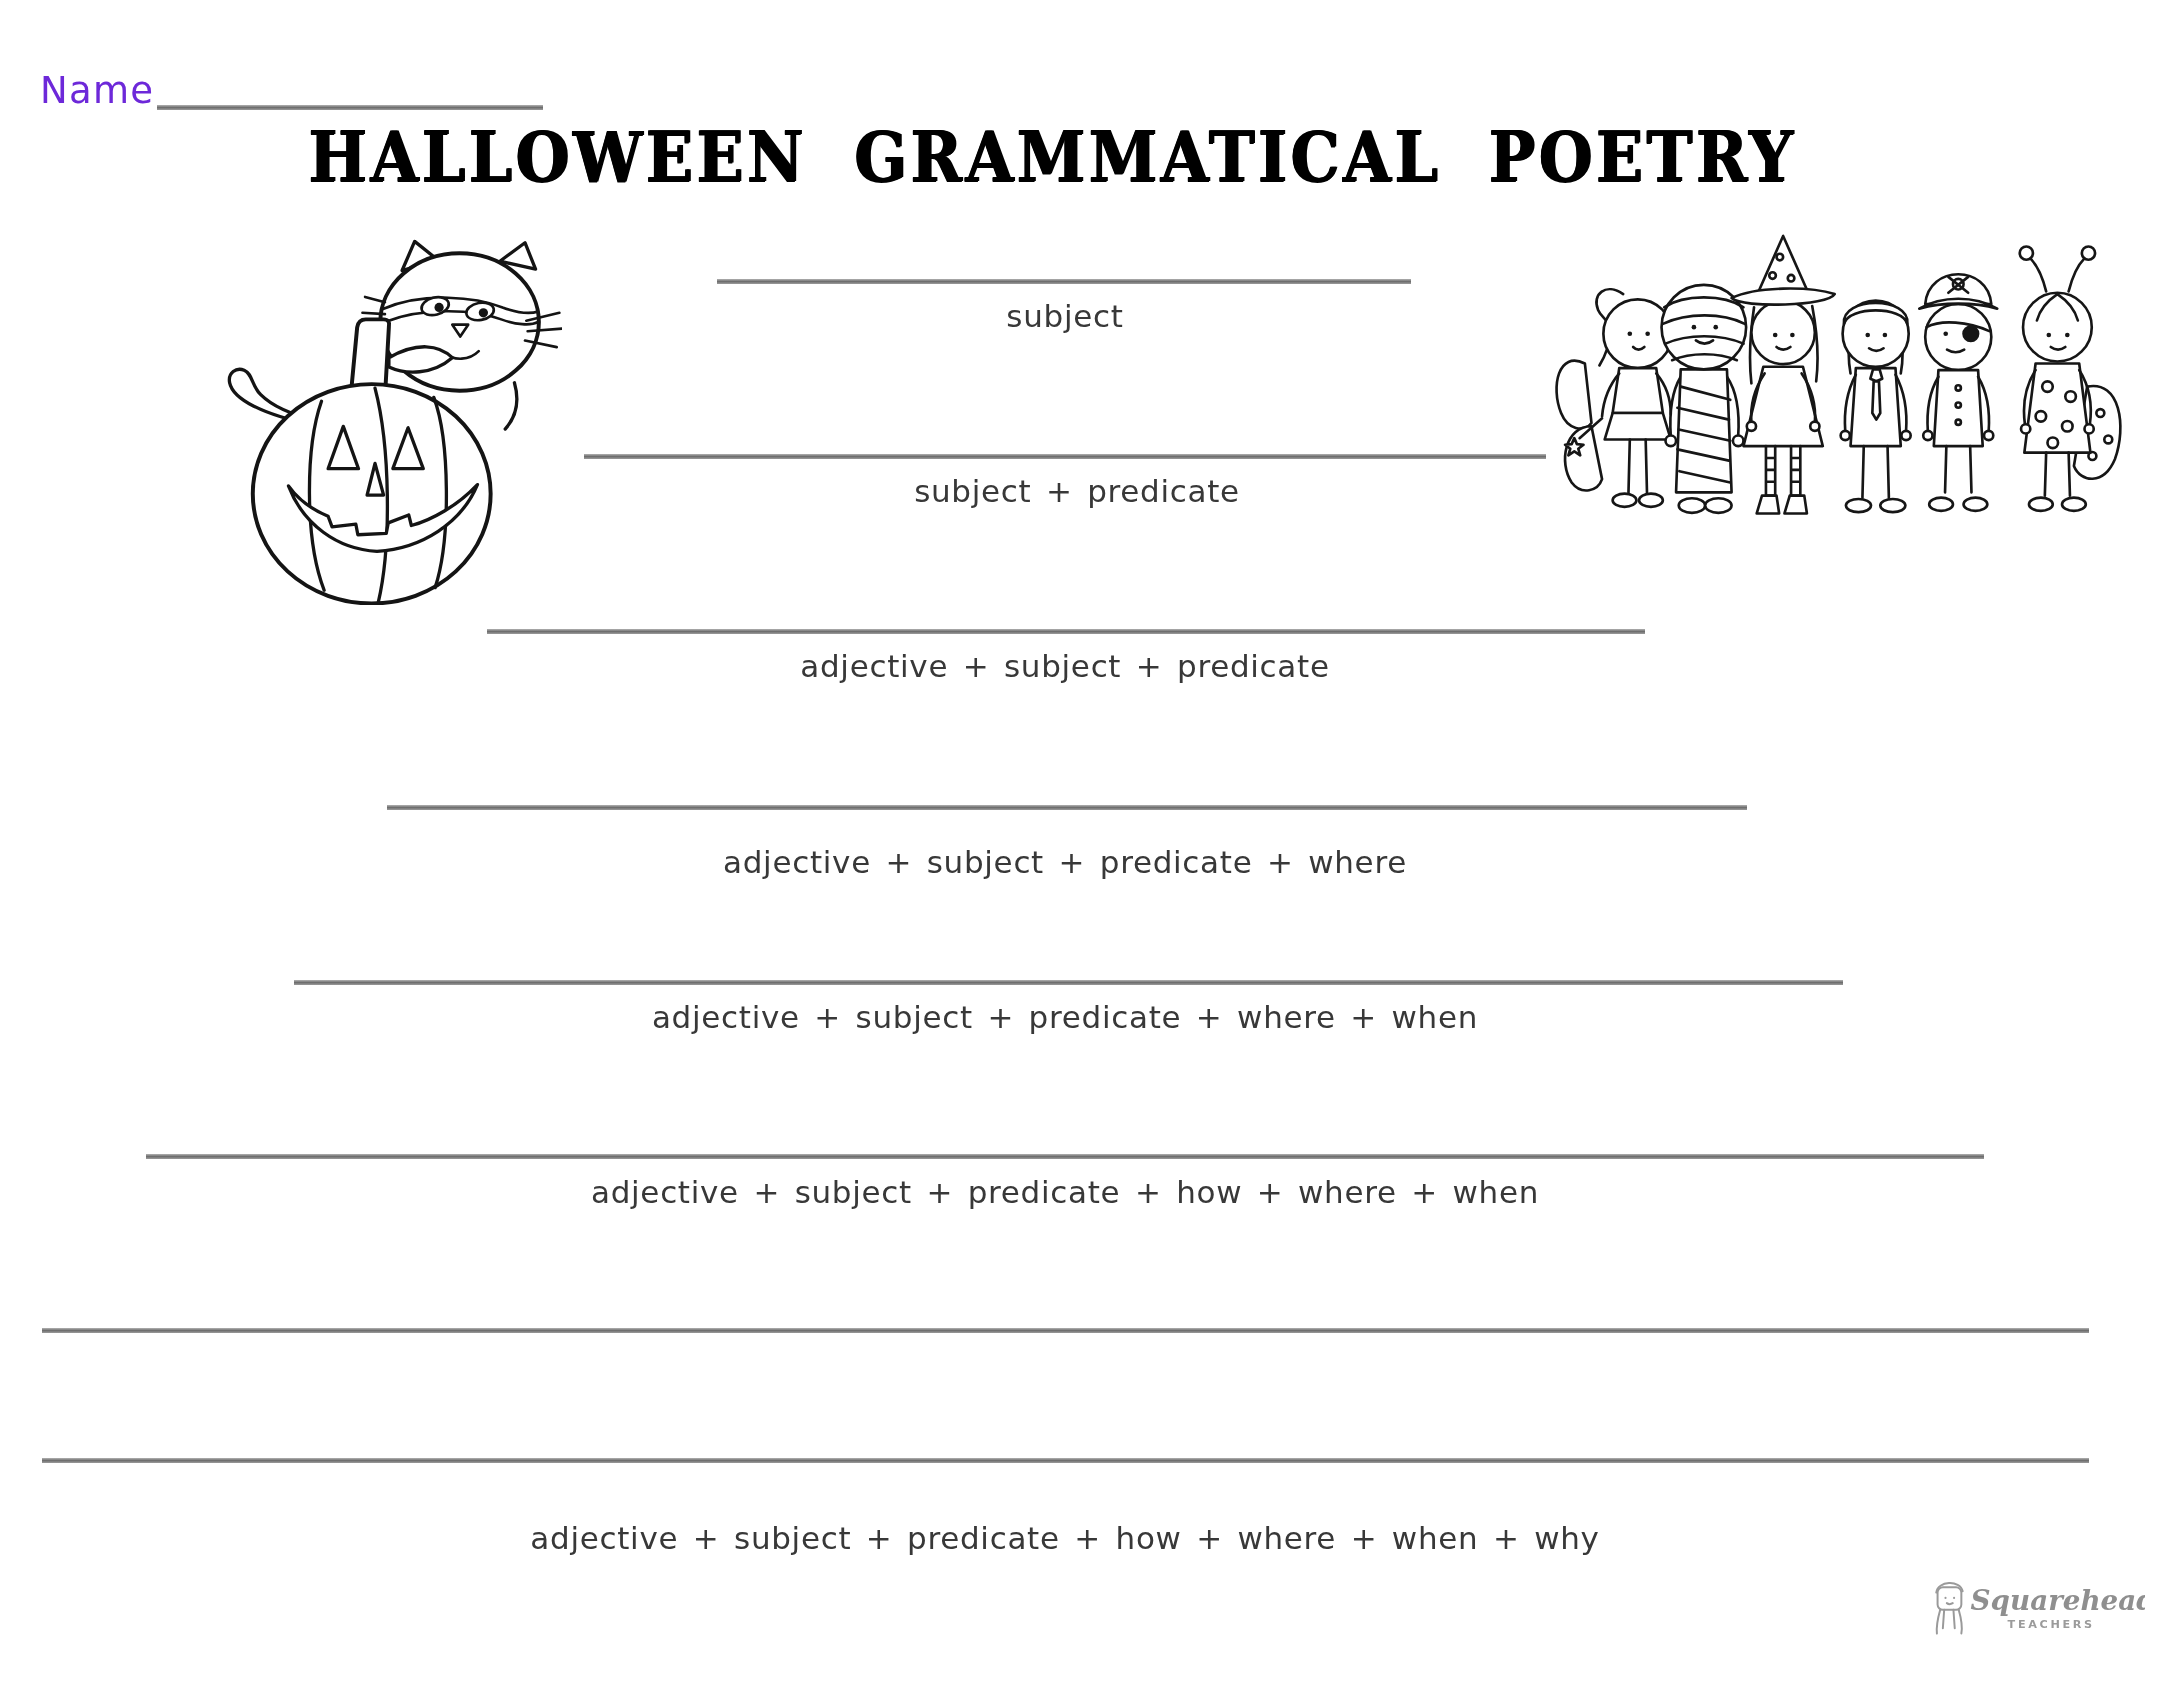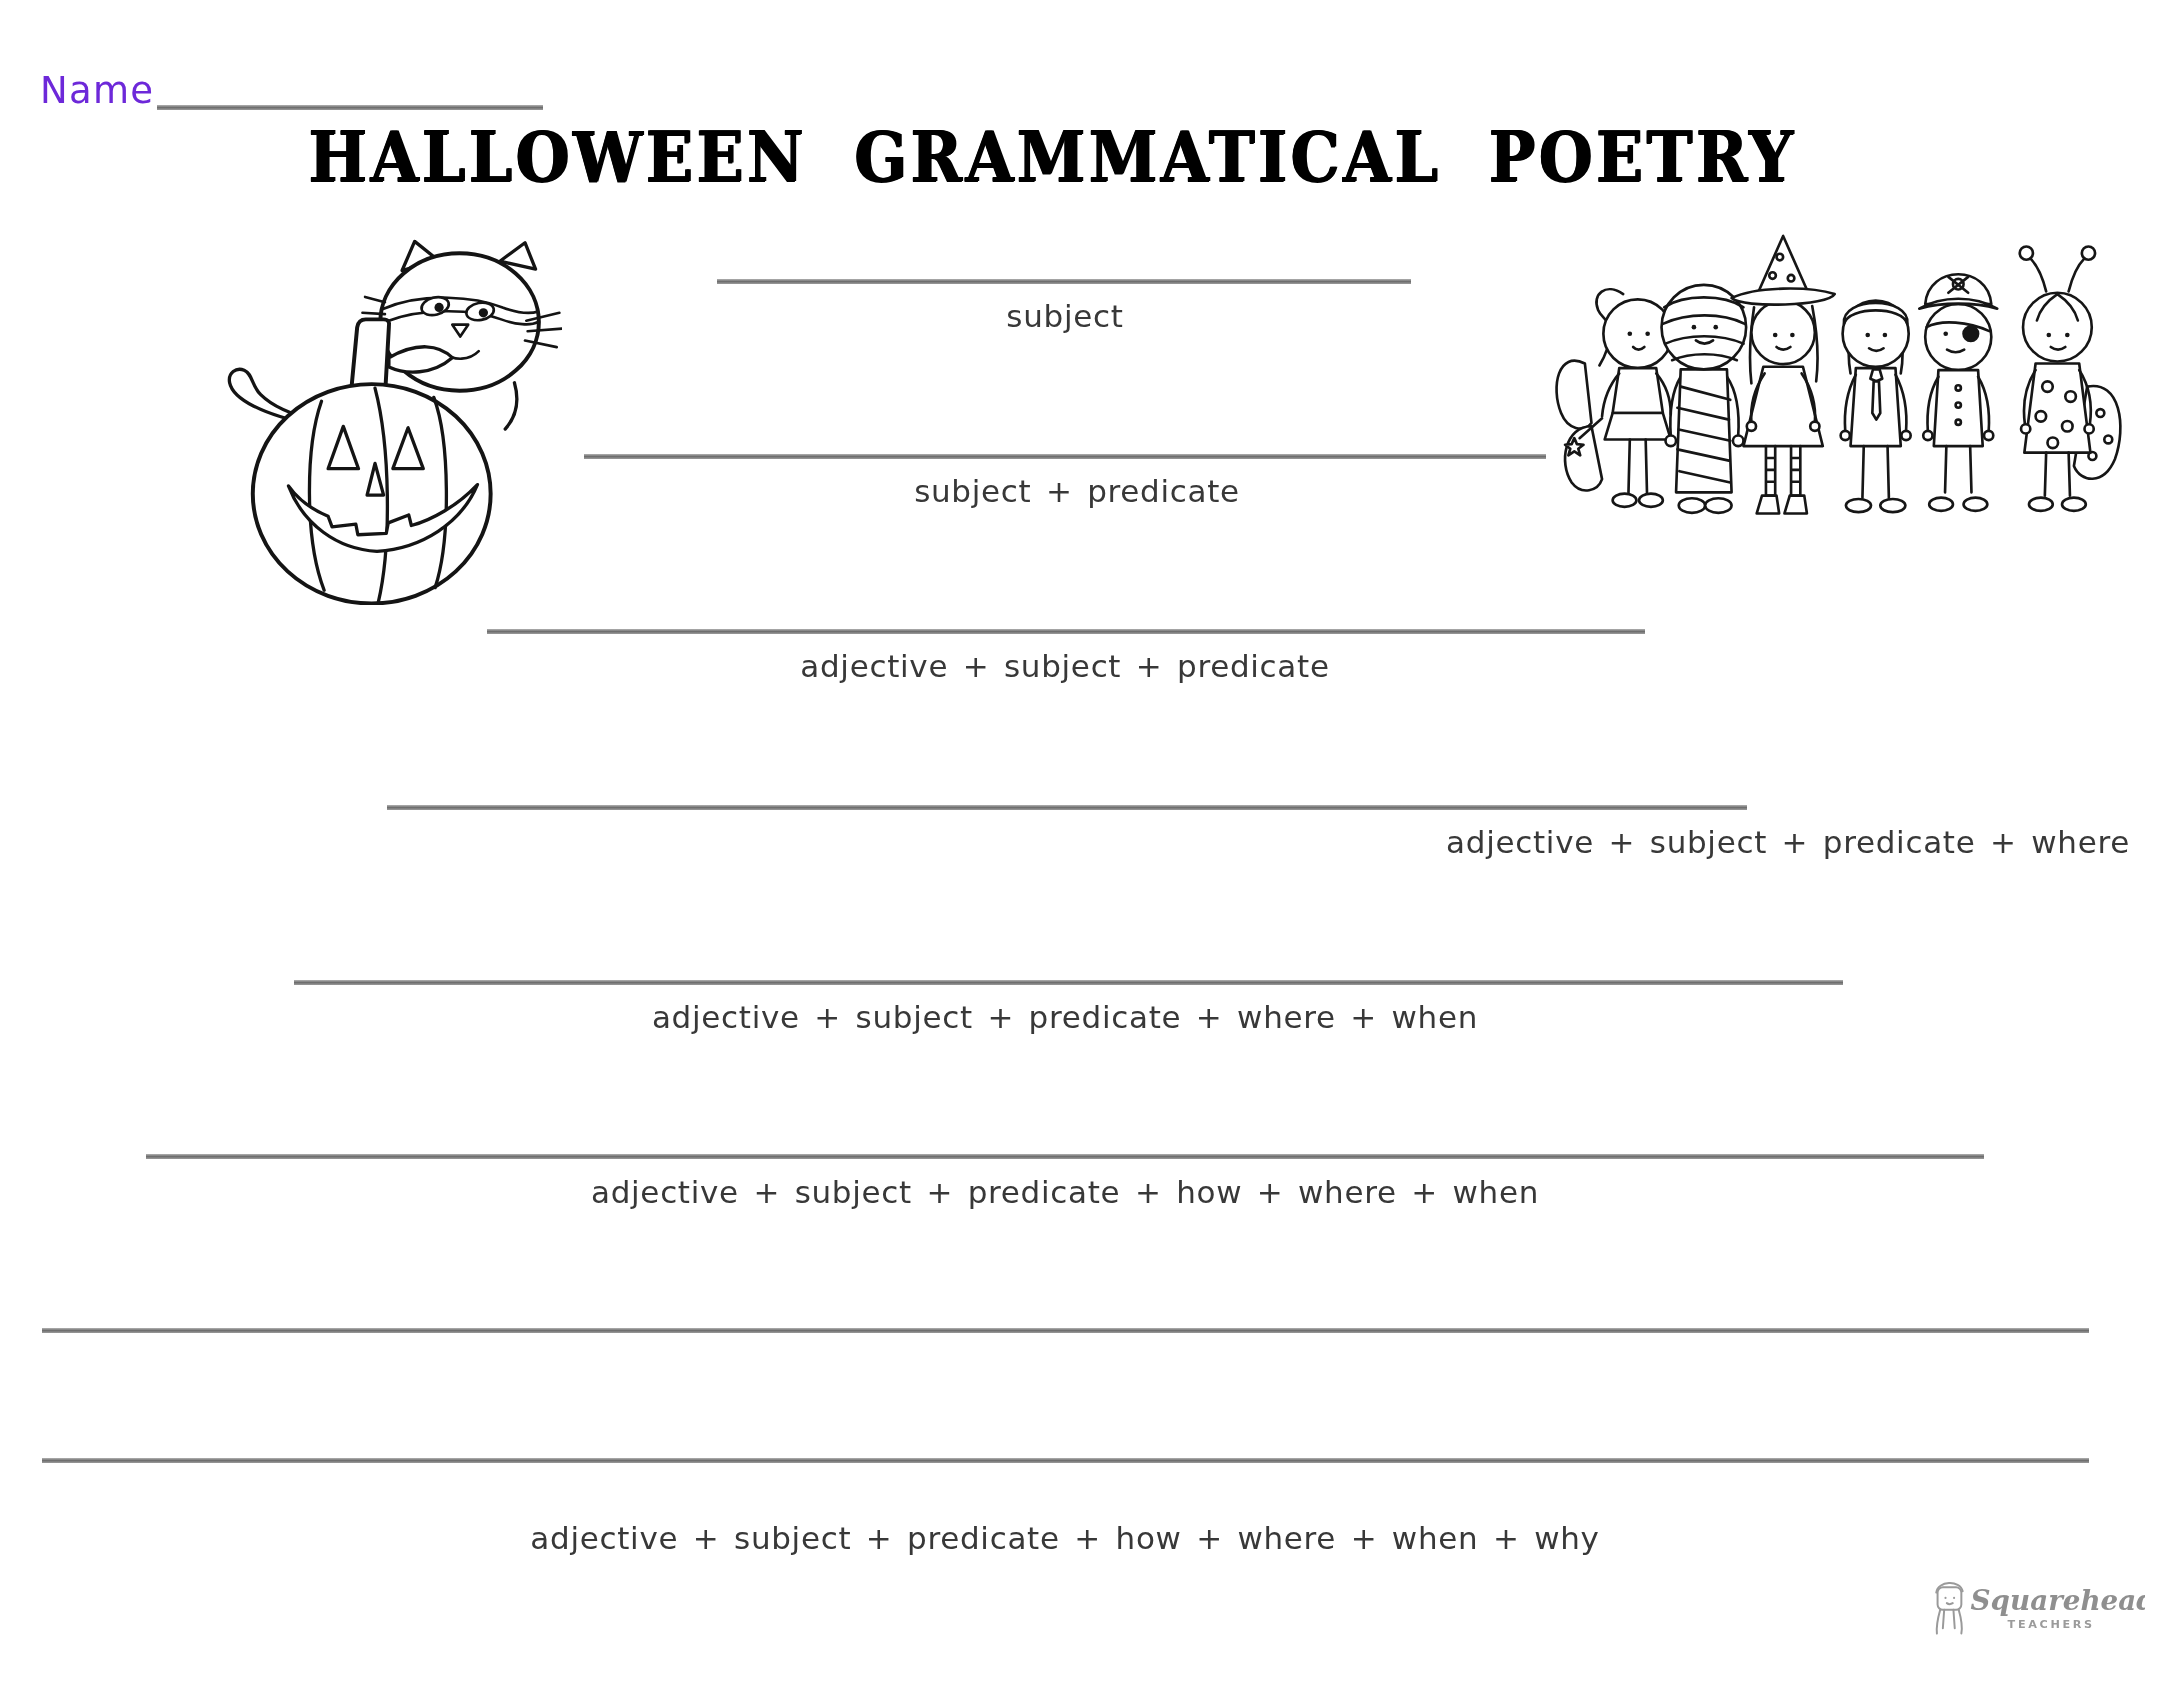--- a/index.html
+++ b/index.html
@@ -27,21 +27,21 @@
   #line-3 { left:487px;  top:629px;  width:1158px; }
   #line-4 { left:387px;  top:805px; width:1360px; }
   #line-5 { left:294px;  top:980px; width:1549px; }
   #line-6 { left:146px;  top:1154px; width:1838px; }
   #line-7 { left:42px;   top:1328px; width:2047px; }
   #line-8 { left:42px;   top:1458px; width:2047px; }
 
   #label-1 { top:298px;  }
   #label-2 { top:473px;margin-left:12px;  }
   #label-3 { top:648px;  }
-  #label-4 { top:824px;text-align:right; }
+  #label-4 { top:844px; }
   #label-5 { top:999px; }
   #label-6 { top:1174px; }
   #label-7 { top:1520px; }
 
   
   #cat-clip  { left:192px;  top:228px; }
   #kids-clip { left:1545px; top:228px; }
   #logo      { left:1927px; top:1578px; }
 </style>
 </head>

